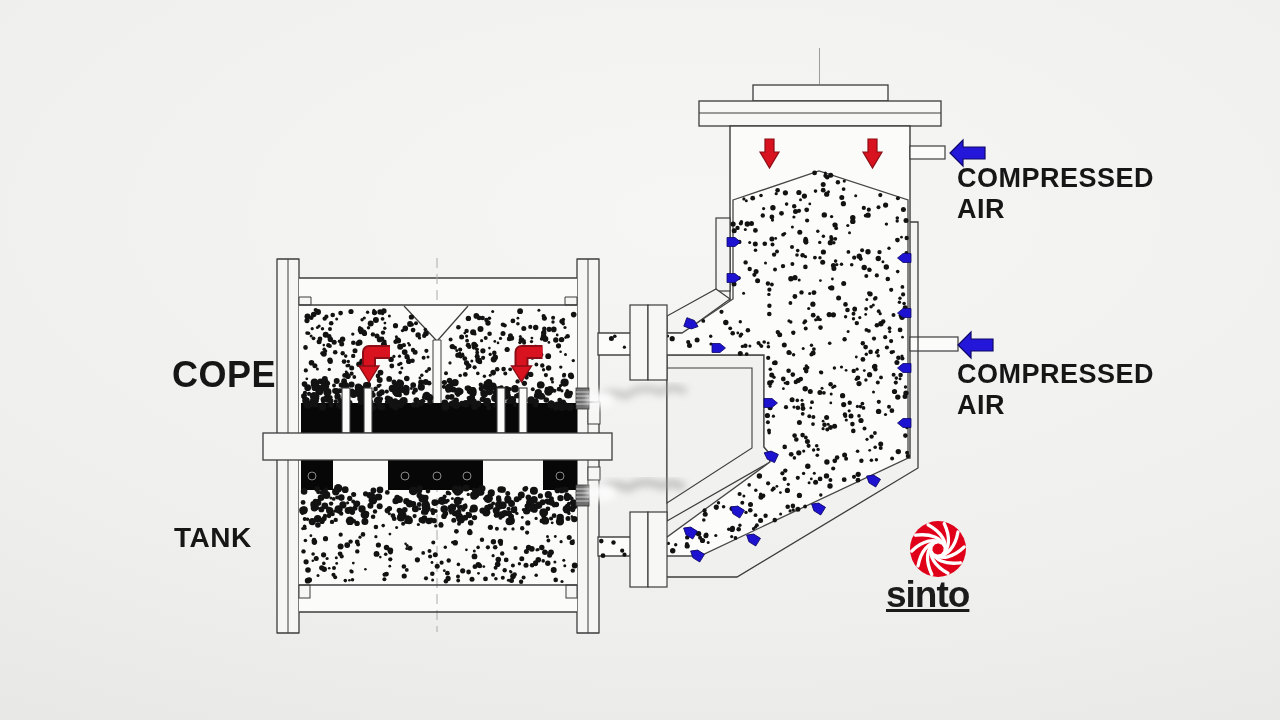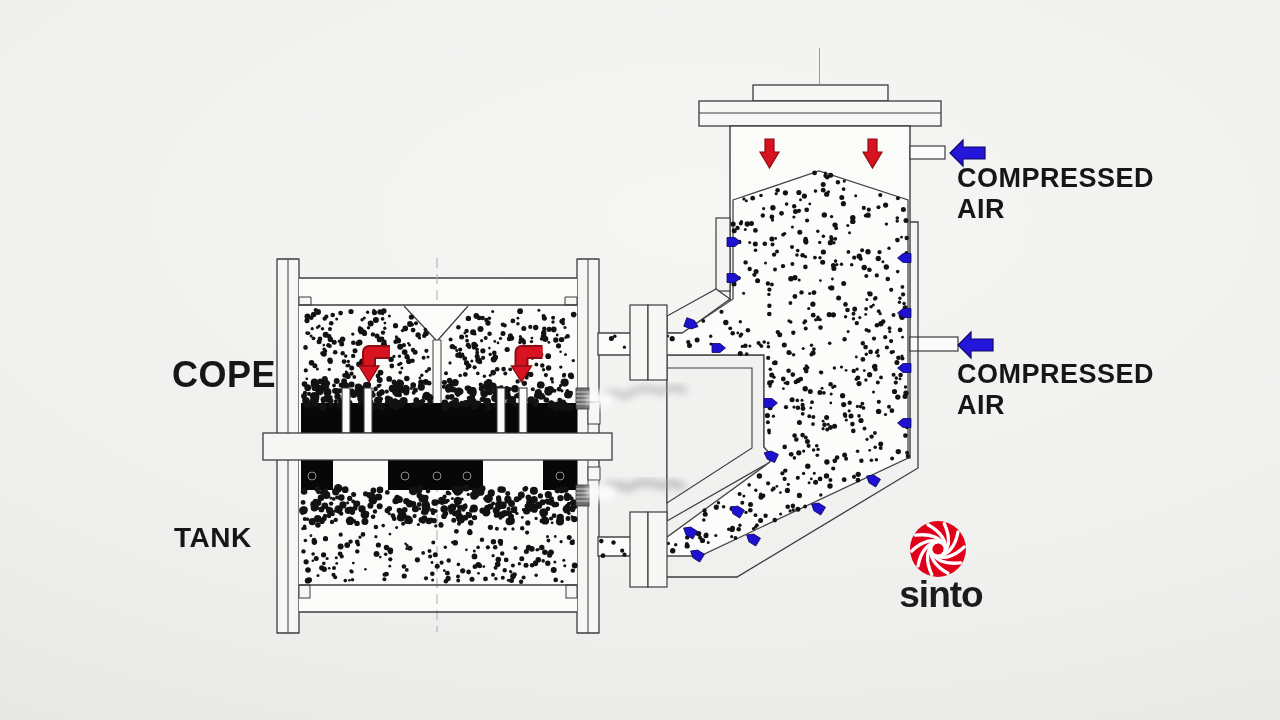--- a/index.html
+++ b/index.html
@@ -4,22 +4,22 @@
 <style>
   html,body{margin:0;padding:0;}
   body{width:1280px;height:720px;overflow:hidden;
        font-family:"Liberation Sans", sans-serif;}
   .stage{position:relative;width:1280px;height:720px;
          background:radial-gradient(120% 100% at 55% 30%, #f6f6f5 0%, #efefee 55%, #e3e3e2 100%);}
   svg{position:absolute;left:0;top:0;}
   .lbl{position:absolute;font-weight:bold;color:var(--label-text,#161616);
        white-space:nowrap;line-height:31px;font-size:27px;letter-spacing:0.5px;}
   .lbl div{white-space:nowrap;}
-  .logo-text{position:absolute;left:886px;top:574px;width:110px;text-align:center;
-       font-weight:bold;font-size:37px;letter-spacing:-1px;color:#1b1b1b;}
+  .logo-text{position:absolute;left:886px;top:574px;width:110px;text-align:left;
+       font-weight:bold;font-size:37px;letter-spacing:-1px;color:#1b1b1b;text-decoration:underline;}
 </style>
 </head>
 <body>
 
 <div class="stage">
 
 <svg width="1280" height="720" viewBox="0 0 1280 720">
   <defs>
     <filter id="b4" x="-40%" y="-40%" width="180%" height="180%">
           <feGaussianBlur stdDeviation="3.5"></feGaussianBlur>

